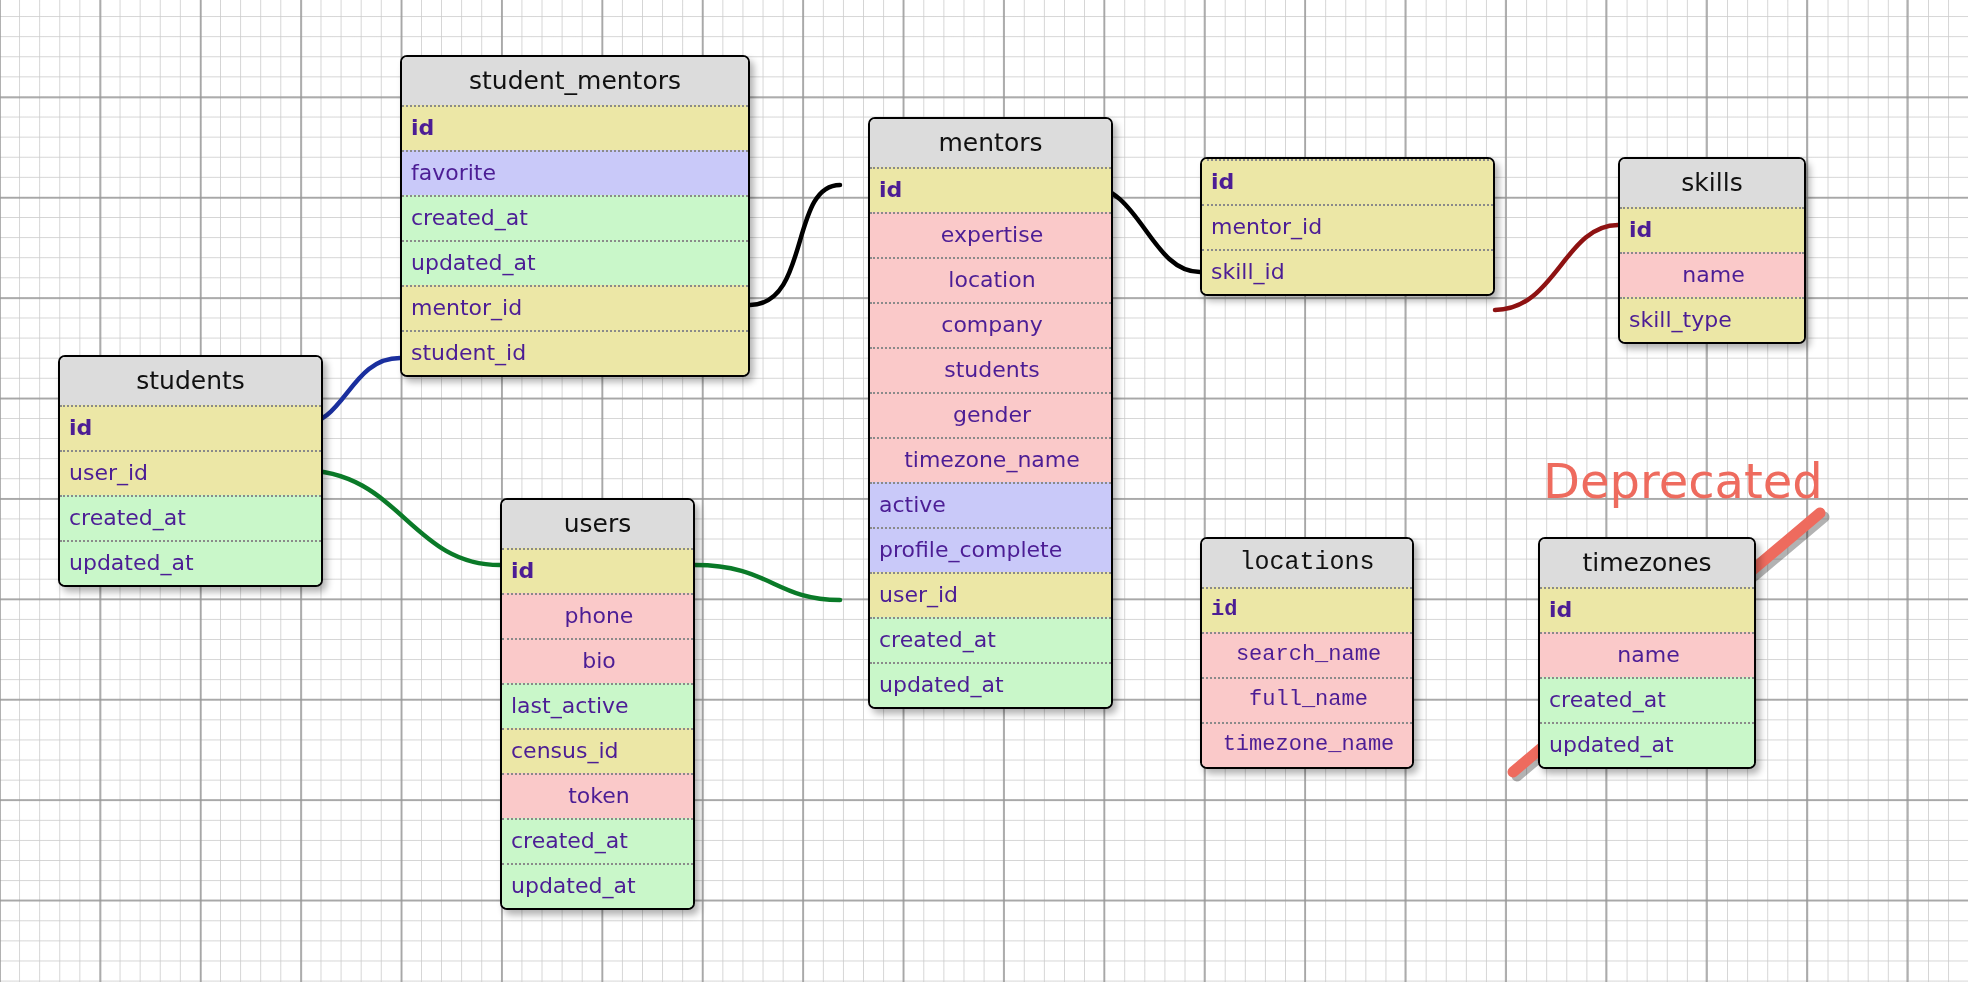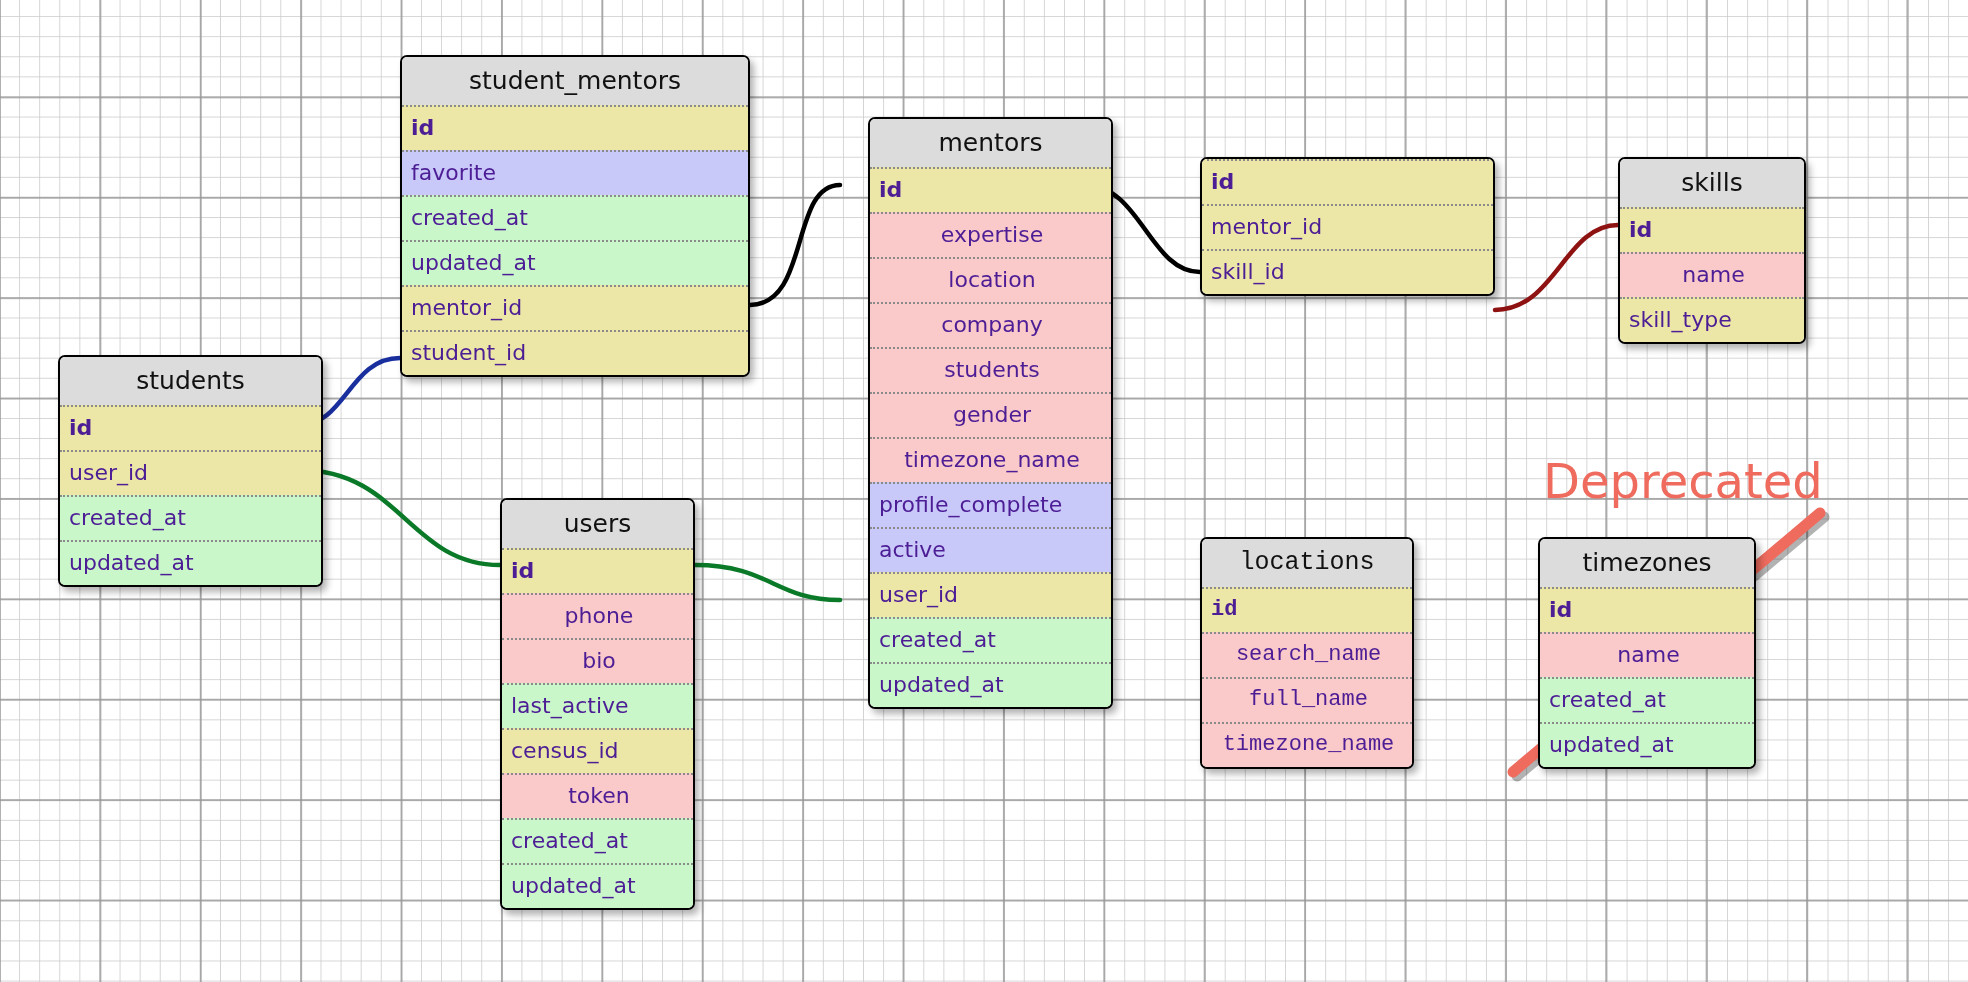--- a/index.html
+++ b/index.html
@@ -107,22 +107,22 @@
     </div>
     <div class="tbl" style="left: 868px; top: 117px; width: 245px;">
       <div class="tbl-title">mentors</div>
       <div class="row c-key pk">id</div>
       <div class="row c-str">expertise</div>
       <div class="row c-str">location</div>
       <div class="row c-str">company</div>
       <div class="row c-str">students</div>
       <div class="row c-str">gender</div>
       <div class="row c-str">timezone_name</div>
+      <div class="row c-bool">active</div>
       <div class="row c-bool">profile_complete</div>
-      <div class="row c-bool">active</div>
       <div class="row c-key">user_id</div>
       <div class="row c-ts">created_at</div>
       <div class="row c-ts">updated_at</div>
     </div>
     <div class="tbl" style="left: 500px; top: 498px; width: 195px;">
       <div class="tbl-title">users</div>
       <div class="row c-key pk">id</div>
       <div class="row c-str">phone</div>
       <div class="row c-str">bio</div>
       <div class="row c-ts">last_active</div>

